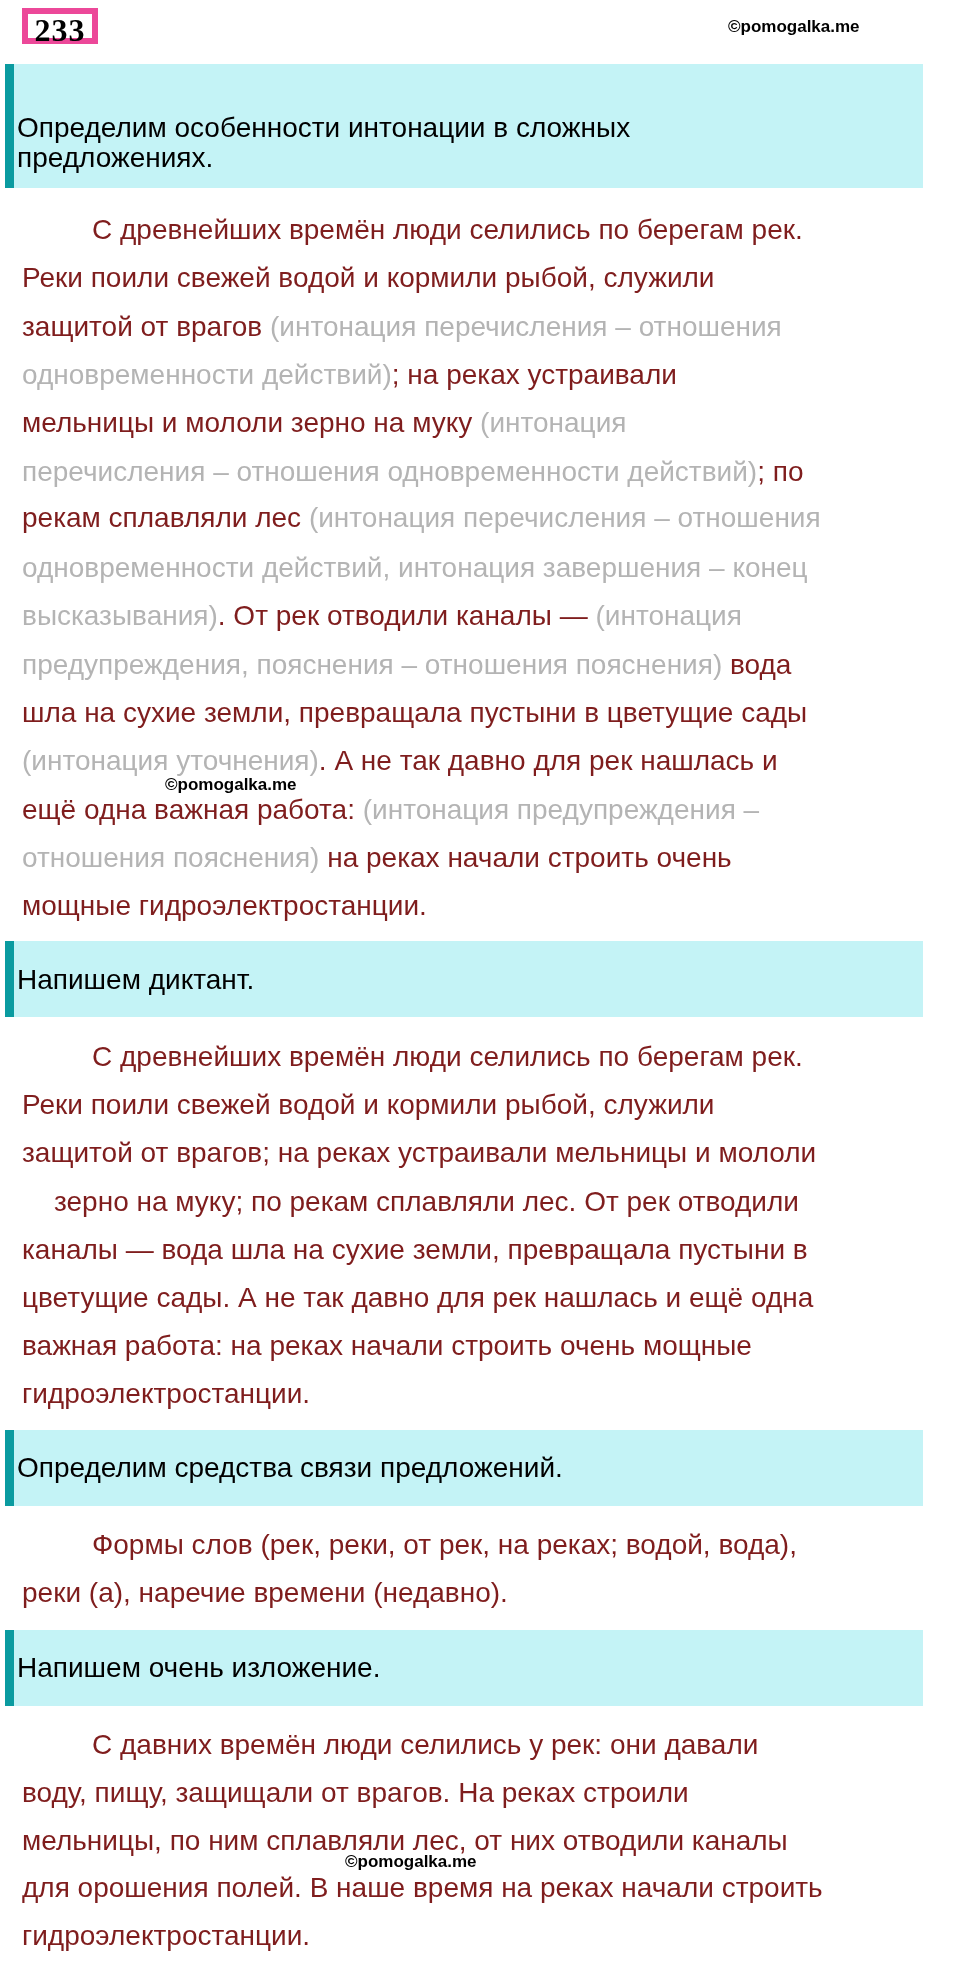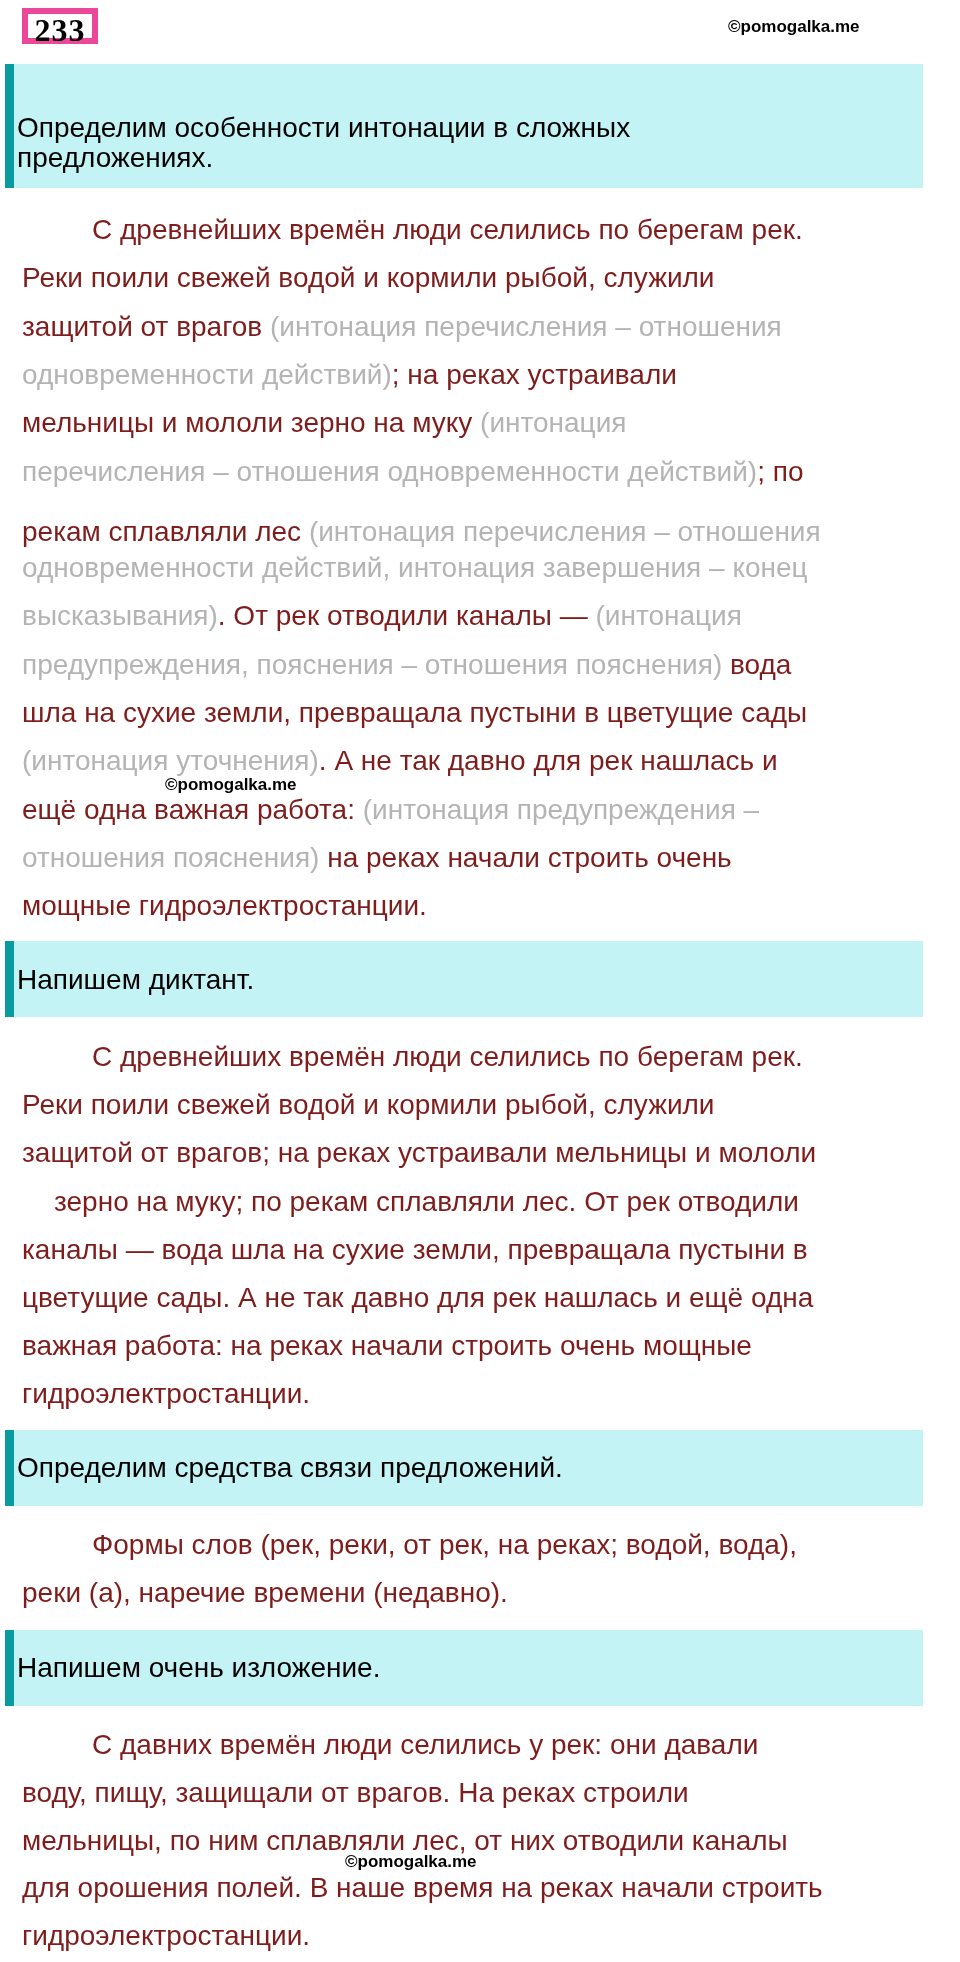--- a/index.html
+++ b/index.html
@@ -31,21 +31,21 @@
       <div class="header-bar"></div>
     </div>
     <div class="hdr-line" style="top: 91px; margin-top: 20px;">Определим особенности интонации в сложных</div>
     <div class="hdr-line" style="top: 141px;">предложениях.</div>
     <div class="line indent" style="top: 213px;"><span class="k">С древнейших времён люди селились по берегам рек.</span></div>
     <div class="line" style="top: 261.3px;"><span class="k">Реки поили свежей водой и кормили рыбой, служили</span></div>
     <div class="line" style="top: 309.6px;"><span class="k">защитой от врагов </span><span class="g">(интонация перечисления – отношения</span></div>
     <div class="line" style="top: 357.9px;"><span class="g">одновременности действий)</span><span class="k">; на реках устраивали</span></div>
     <div class="line" style="top: 406.2px;"><span class="k">мельницы и мололи зерно на муку </span><span class="g">(интонация</span></div>
     <div class="line" style="top: 454.5px;"><span class="g">перечисления – отношения одновременности действий)</span><span class="k">; по</span></div>
-    <div class="line" style="top: 515px; text-align: center;"><span class="k">рекам сплавляли лес </span><span class="g">(интонация перечисления – отношения</span></div>
+    <div class="line" style="top: 501px; text-align: center;"><span class="k">рекам сплавляли лес </span><span class="g">(интонация перечисления – отношения</span></div>
     <div class="line" style="top: 551.1px;"><span class="g">одновременности действий, интонация завершения – конец</span></div>
     <div class="line" style="top: 599.4px;"><span class="g">высказывания)</span><span class="k">. От рек отводили каналы — </span><span class="g">(интонация</span></div>
     <div class="line" style="top: 647.7px;"><span class="g">предупреждения, пояснения – отношения пояснения)</span><span class="k"> вода</span></div>
     <div class="line" style="top: 696px;"><span class="k">шла на сухие земли, превращала пустыни в цветущие сады</span></div>
     <div class="line" style="top: 744.3px;"><span class="g">(интонация уточнения)</span><span class="k">. А не так давно для рек нашлась и</span></div>
     <div class="line" style="top: 792.6px;"><span class="k">ещё одна важная работа: </span><span class="g">(интонация предупреждения –</span></div>
     <div class="line" style="top: 840.9px;"><span class="g">отношения пояснения)</span><span class="k"> на реках начали строить очень</span></div>
     <div class="line" style="top: 889.2px;"><span class="k">мощные гидроэлектростанции.</span></div>
     <div class="header-box" style="top: 941px; height: 76px;">
       <div class="header-bar"></div>

